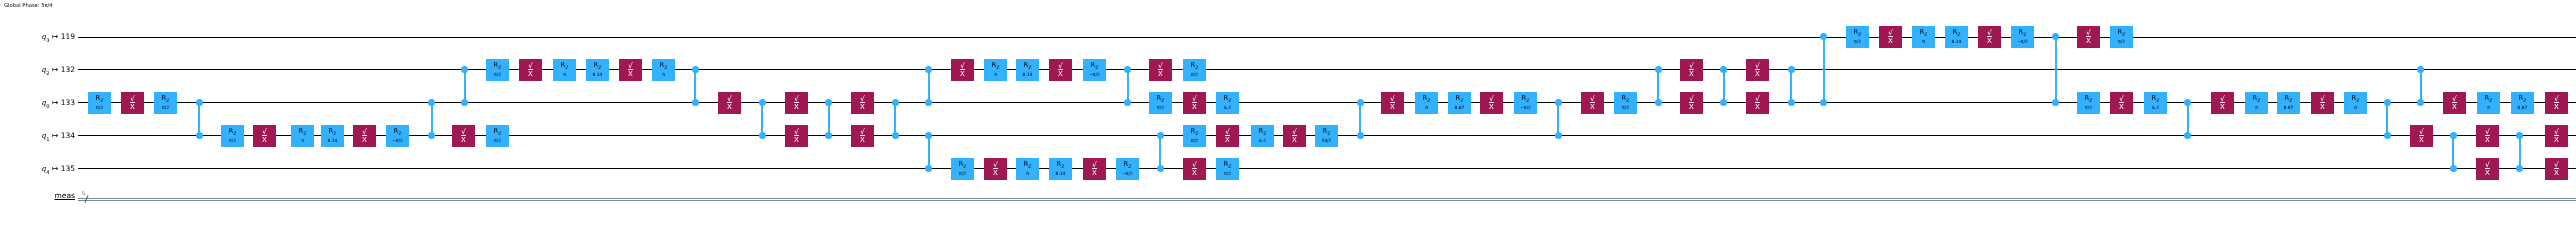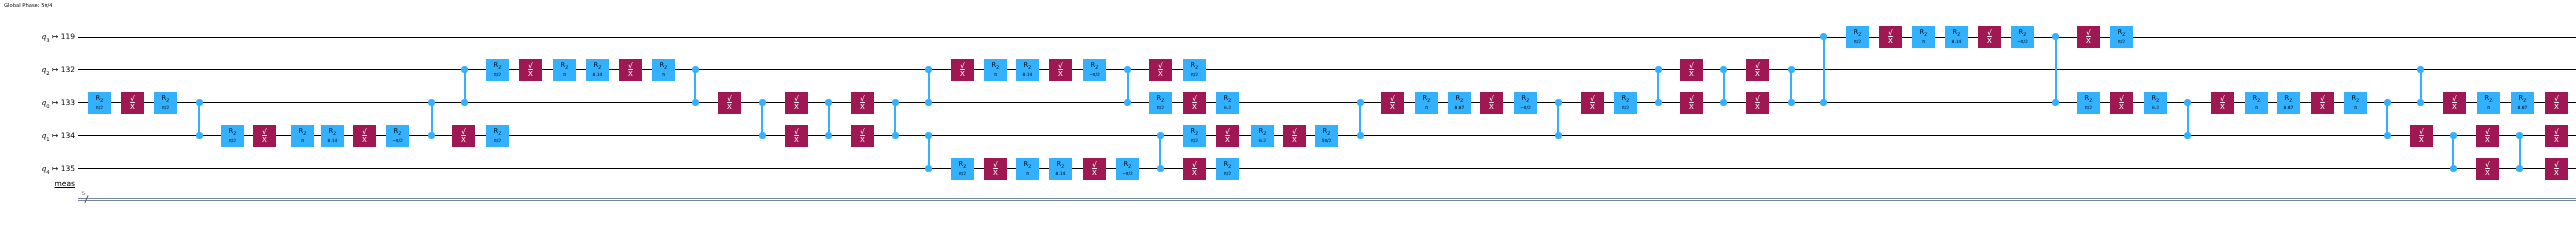--- a/index.html
+++ b/index.html
@@ -37,21 +37,21 @@
     <div class="wire" style="left: 78px; top: 69px; width: 3995px; background: rgb(0, 0, 0);"></div>
     <div class="qlabel" style="top: 64px;"><i>q</i><sub>2</sub> ↦ 132</div>
     <div class="wire" style="left: 78px; top: 102px; width: 3995px; background: rgb(0, 0, 0);"></div>
     <div class="qlabel" style="top: 97px;"><i>q</i><sub>0</sub> ↦ 133</div>
     <div class="wire" style="left: 78px; top: 135px; width: 3995px; background: rgb(0, 0, 0);"></div>
     <div class="qlabel" style="top: 130px;"><i>q</i><sub>1</sub> ↦ 134</div>
     <div class="wire" style="left: 78px; top: 168px; width: 3995px; background: rgb(0, 0, 0);"></div>
     <div class="qlabel" style="top: 163px;"><i>q</i><sub>4</sub> ↦ 135</div>
     <div class="clwire" style="left: 78px; top: 198px; width: 3995px; background: rgb(119, 136, 153);"></div>
     <div class="clwire" style="left: 78px; top: 200px; width: 3995px; background: rgb(119, 136, 153);"></div>
-    <div class="cllabel" style="top: 178px; text-decoration: underline;">meas</div>
+    <div class="cllabel" style="top: 190px; text-decoration: underline;">meas</div>
     <div class="csize" style="left: 82px; top: 190px;">5</div>
     <div class="cslash" style="left: 86px; top: 195px;"></div>
     <div class="czline" style="left: 198px; top: 103px; height: 33px; background: rgb(51, 177, 255);"></div>
     <div class="czdot" style="left: 196px; top: 99px; background: rgb(51, 177, 255);"></div>
     <div class="czdot" style="left: 196px; top: 132px; background: rgb(51, 177, 255);"></div>
     <div class="czline" style="left: 431px; top: 103px; height: 33px; background: rgb(51, 177, 255);"></div>
     <div class="czdot" style="left: 428px; top: 99px; background: rgb(51, 177, 255);"></div>
     <div class="czdot" style="left: 428px; top: 132px; background: rgb(51, 177, 255);"></div>
     <div class="czline" style="left: 464px; top: 70px; height: 33px; background: rgb(51, 177, 255);"></div>
     <div class="czdot" style="left: 461px; top: 66px; background: rgb(51, 177, 255);"></div>

